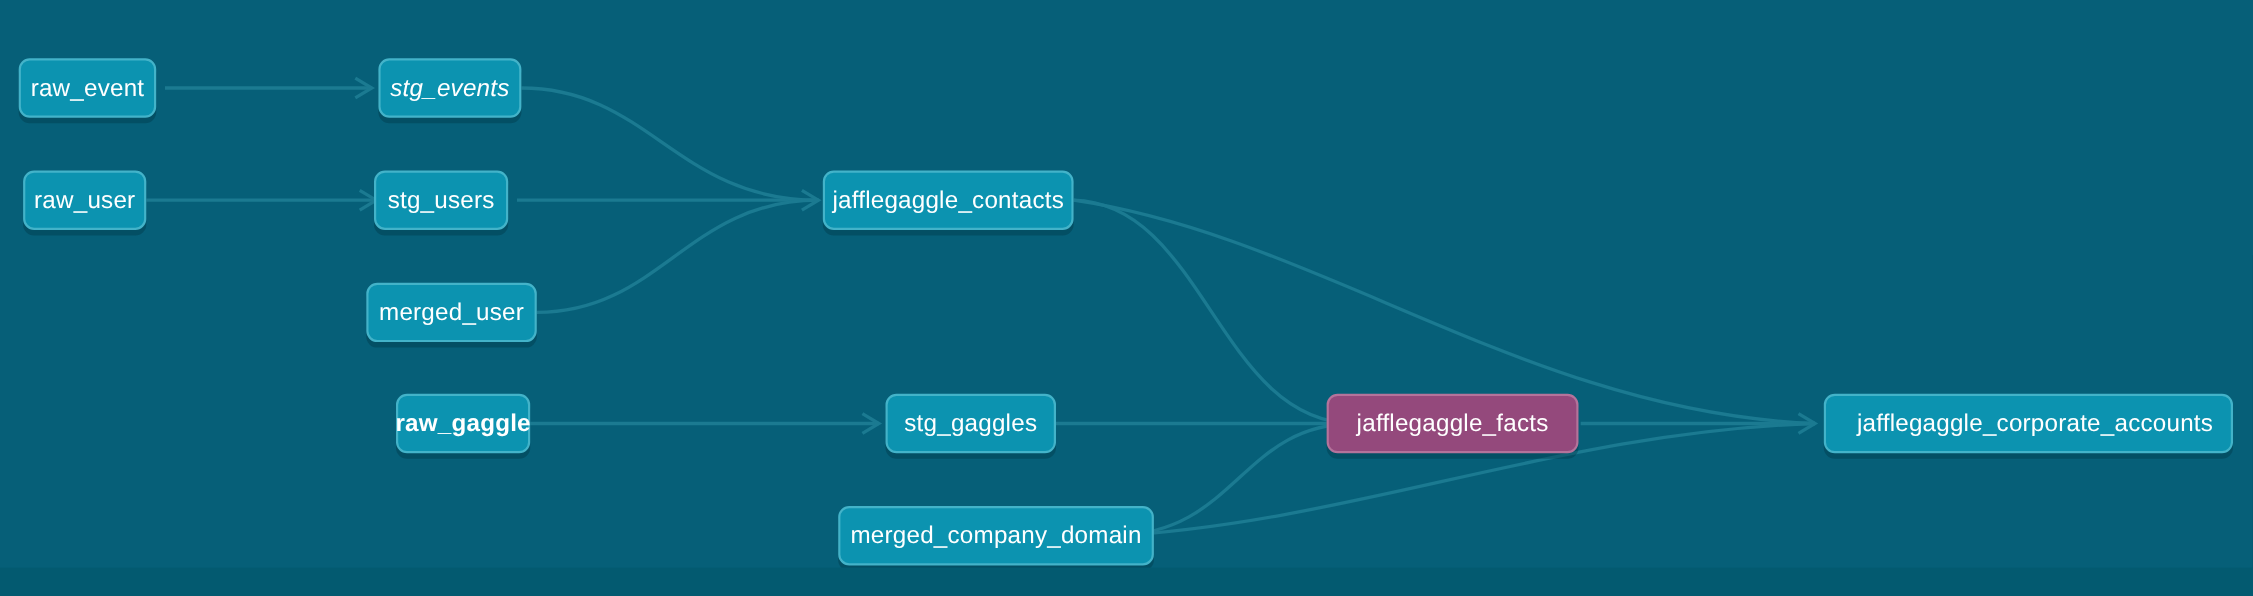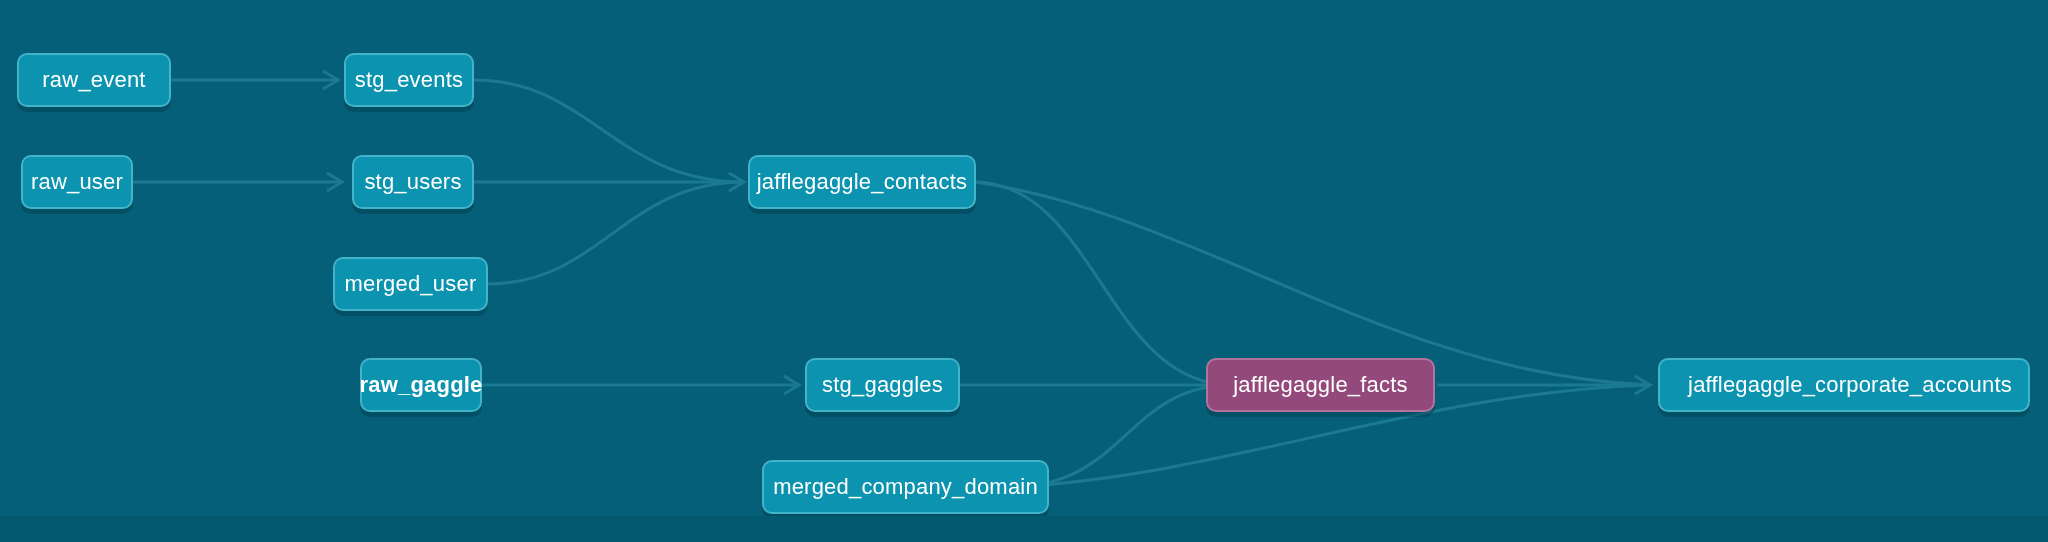--- a/index.html
+++ b/index.html
@@ -61,27 +61,27 @@
     <path class="edge" d="M1014,487 C1230,475 1420,392 1650,385"></path>
 
     <path class="arrow" d="M323,71 L338,80 L323,89"></path>
     <path class="arrow" d="M327,173 L342,182 L327,191"></path>
     <path class="arrow" d="M729,173 L744,182 L729,191"></path>
     <path class="arrow" d="M784,376 L799,385 L784,394"></path>
     <path class="arrow" d="M1217,376 L1232,385 L1217,394"></path>
     <path class="arrow" d="M1635,376 L1650,385 L1635,394"></path>
   </svg>
 
-  <div class="node" style="left:17px;top:53px;width:154px;text-align:center;">raw_event</div>
+  <div class="node" style="left:17px;top:53px;width:125px;text-align:center;">raw_event</div>
 
-  <div class="node" style="left:344px;top:53px;width:130px;">stg_events</div>
+  <div class="node" style="left:344px;top:53px;width:130px;font-style:italic;">stg_events</div>
 
   <div class="node" style="left:21px;top:155px;width:112px;">raw_user</div>
 
-  <div class="node" style="left:352px;top:155px;width:122px;">stg_users</div>
+  <div class="node" style="left:340px;top:155px;width:122px;">stg_users</div>
 
   <div class="node" style="left:333px;top:257px;width:155px;">merged_user</div>
 
   <div class="node" style="left:748px;top:155px;width:228px;">jafflegaggle_contacts</div>
 
   <div class="node" style="left:360px;top:358px;width:122px;font-weight:bold;">raw_gaggle</div>
 
   <div class="node" style="left:805px;top:358px;width:155px;text-align:center;">stg_gaggles</div>
 
   <div class="node highlight" style="left:1206px;top:358px;width:229px;">jafflegaggle_facts</div>

